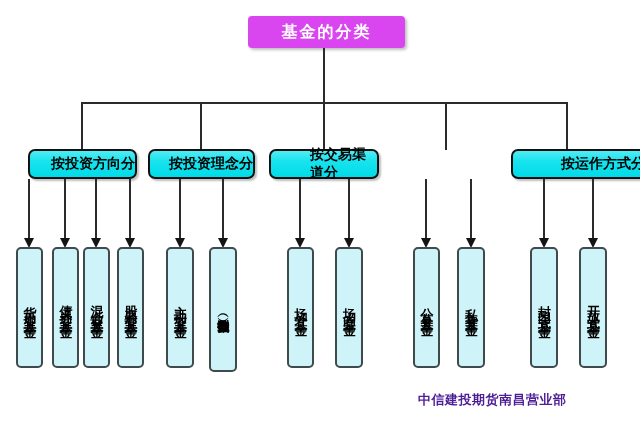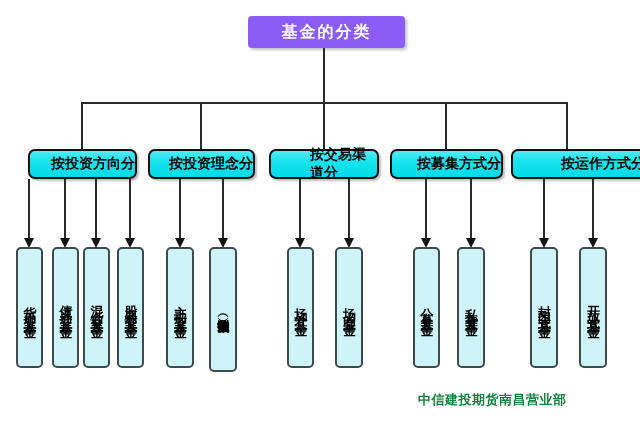--- a/index.html
+++ b/index.html
@@ -2,21 +2,21 @@
 <html><head>
 <meta charset="utf-8">
 <style>
   html,body{margin:0;padding:0;background:#ffffff;}
   .canvas{
     position:relative;width:640px;height:430px;background:#ffffff;overflow:hidden;
     font-family:"DejaVu Sans","Liberation Sans",sans-serif;
   }
   .root-box{
     position:absolute;left:248px;top:16px;width:157px;height:32px;
-    background:#8b5cf6;border-radius:4px;
+    background:#d946ef;border-radius:4px;
     box-shadow:2px 2px 3px rgba(0,0,0,0.25);
     display:flex;align-items:center;justify-content:center;
   }
   .root-box span{color:#ffffff;font-size:16px;font-weight:bold;letter-spacing:2px;}
   .vline,.hline{position:absolute;background:#2B2B2B;}
   .vline{width:2px;}
   .hline{height:2px;}
   .node{
     position:absolute;top:149px;height:30px;
     background:linear-gradient(180deg,#52ecf3 0%,#17e3ee 40%,#00dbe8 100%);
@@ -39,21 +39,21 @@
     box-sizing:border-box;
   }
   .leaf.tall{height:125px;}
   .vtext{
     writing-mode:vertical-rl;text-orientation:mixed;
     color:#000000;font-size:13px;font-weight:bold;letter-spacing:5px;
   }
   .leaf.tall .vtext{font-size:12px;letter-spacing:0px;}
   .footer-text{
     position:absolute;left:418px;top:391px;
-    color:#15803d;font-size:13px;font-weight:bold;letter-spacing:0.5px;
+    color:#4c1d95;font-size:13px;font-weight:bold;letter-spacing:0.5px;
     white-space:nowrap;
   }
 </style>
 </head>
 <body>
 
 <div class="canvas">
 
   <div class="root-box">
     <span>基金的分类</span>
@@ -67,23 +67,20 @@
   <div class="vline" style="left:566px;top:102px;height:48px;"></div>
 
   <div class="node" style="left:28px;width:109px;">
     <span>按投资方向分</span>
   </div>
   <div class="node" style="left:148px;width:107px;">
     <span>按投资理念分</span>
   </div>
   <div class="node" style="left:269px;width:110px;padding-left:39px;">
     <span>按交易渠道分</span>
-  </div>
-  <div class="node" style="left:390px;width:113px;">
-    <span>按募集方式分</span>
   </div>
   <div class="node" style="left:511px;width:136px;">
     <span>按运作方式分</span>
   </div>
 
   <div class="arrow-line" style="left:28px;"></div>
   <div class="arrow-head" style="left:24px;"></div>
   <div class="arrow-line" style="left:64px;"></div>
   <div class="arrow-head" style="left:60px;"></div>
   <div class="arrow-line" style="left:95px;"></div>

